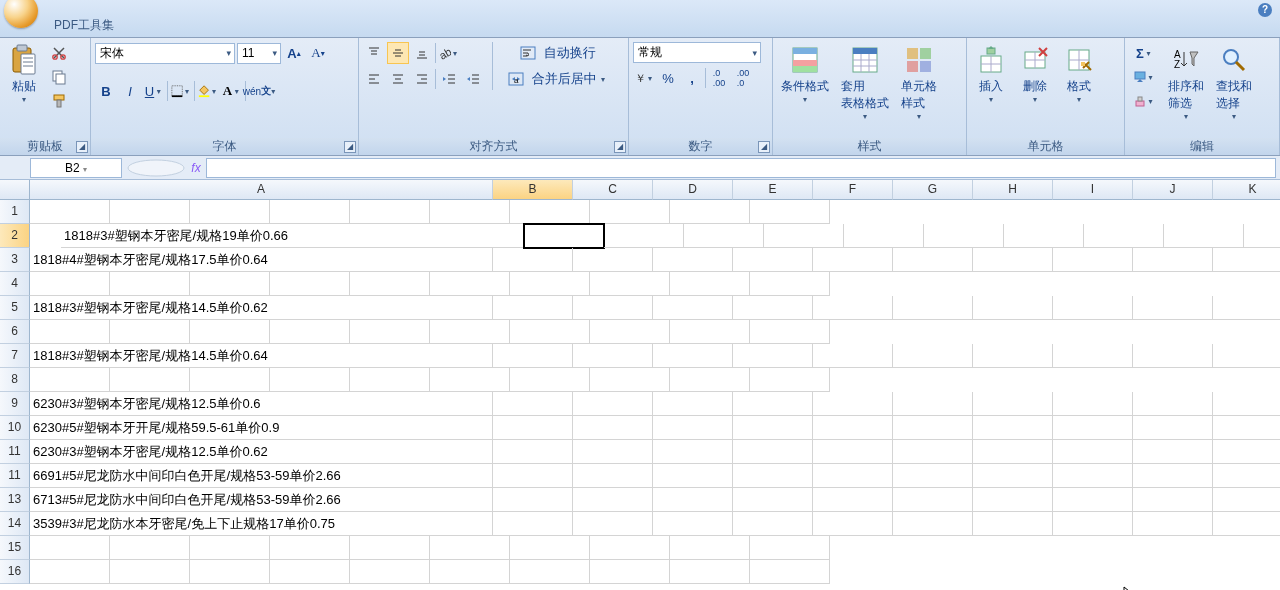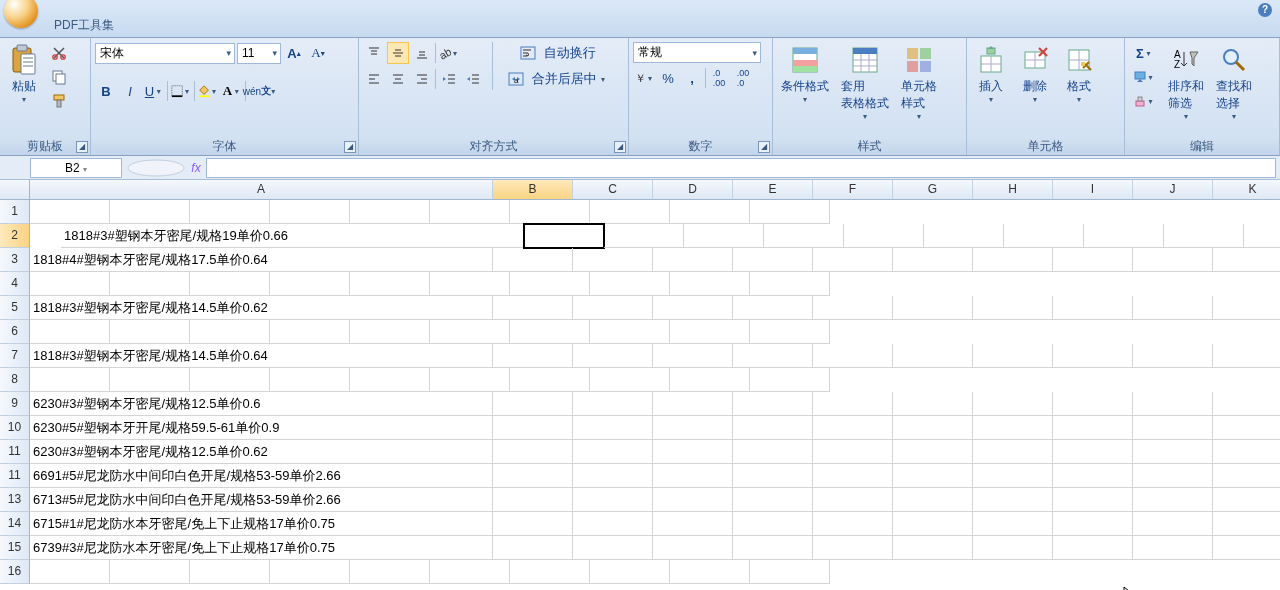--- a/index.html
+++ b/index.html
@@ -604,34 +604,33 @@
         <div class="cell" style="width: 80px;"></div>
         <div class="cell" style="width: 80px;"></div>
         <div class="cell" style="width: 80px;"></div>
         <div class="cell" style="width: 80px;"></div>
         <div class="cell" style="width: 80px;"></div>
         <div class="cell" style="width: 80px;"></div>
         <div class="cell" style="width: 80px;"></div>
         <div class="cell" style="width: 80px;"></div>
       </div>
       <div class="crow">
-        <div class="cell" style="width: 463px;">6715#1#尼龙防水本牙密尾/免上下止规格17单价0.75</div>
-        <div class="cell" style="width: 80px;"></div>
-        <div class="cell" style="width: 80px;"></div>
-        <div class="cell" style="width: 80px;"></div>
-        <div class="cell" style="width: 80px;"></div>
-        <div class="cell" style="width: 80px;"></div>
-        <div class="cell" style="width: 80px;"></div>
-        <div class="cell" style="width: 80px;"></div>
-        <div class="cell" style="width: 80px;"></div>
-        <div class="cell" style="width: 80px;"></div>
-        <div class="cell" style="width: 80px;"></div>
-      </div>
-      <div class="crow">
-        <div class="cell" style="width: 463px;">6739#3#尼龙防水本牙密尾/免上下止规格17单价0.75</div>
+        <div class="cell" style="width: 463px;">3539#3#尼龙防水本牙密尾/免上下止规格17单价0.75</div>
+        <div class="cell" style="width: 80px;"></div>
+        <div class="cell" style="width: 80px;"></div>
+        <div class="cell" style="width: 80px;"></div>
+        <div class="cell" style="width: 80px;"></div>
+        <div class="cell" style="width: 80px;"></div>
+        <div class="cell" style="width: 80px;"></div>
+        <div class="cell" style="width: 80px;"></div>
+        <div class="cell" style="width: 80px;"></div>
+        <div class="cell" style="width: 80px;"></div>
+        <div class="cell" style="width: 80px;"></div>
+      </div>
+      <div class="crow">
         <div class="cell" style="width: 80px;"></div>
         <div class="cell" style="width: 80px;"></div>
         <div class="cell" style="width: 80px;"></div>
         <div class="cell" style="width: 80px;"></div>
         <div class="cell" style="width: 80px;"></div>
         <div class="cell" style="width: 80px;"></div>
         <div class="cell" style="width: 80px;"></div>
         <div class="cell" style="width: 80px;"></div>
         <div class="cell" style="width: 80px;"></div>
         <div class="cell" style="width: 80px;"></div>

